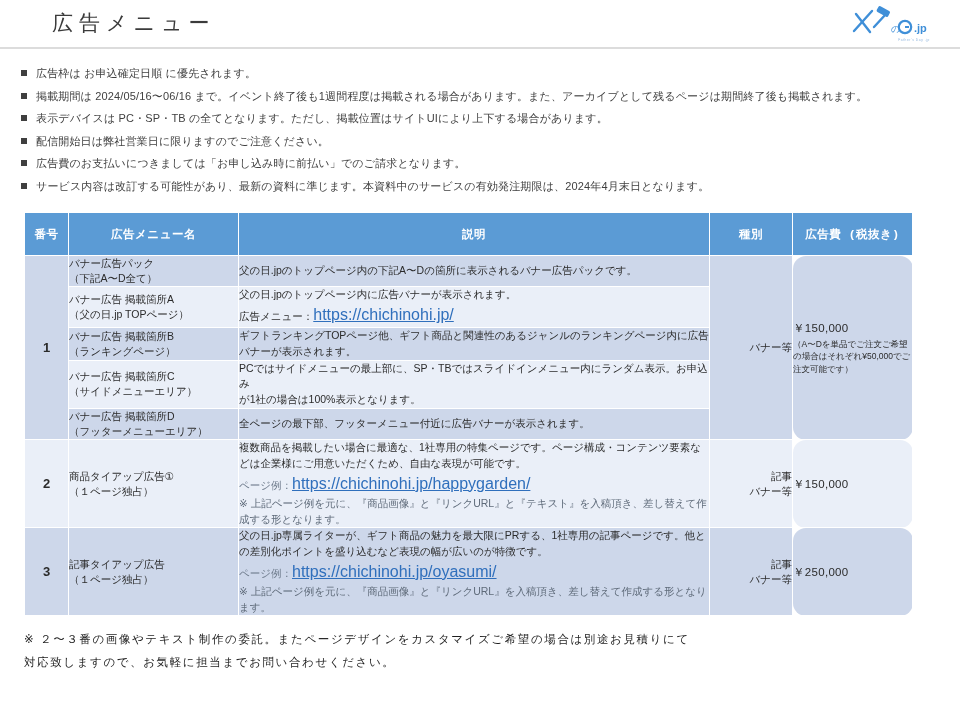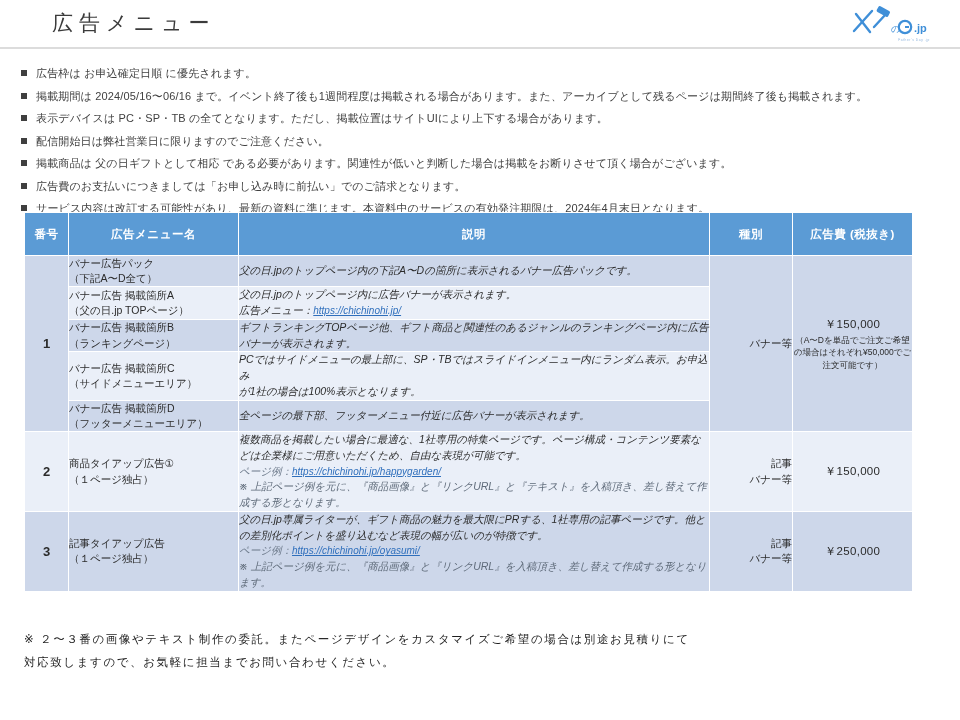--- a/index.html
+++ b/index.html
@@ -95,20 +95,21 @@
     padding: 0;
   }
   thead th {
     background: #5b9bd5;
     color: #ffffff;
     font-size: 11.5px;
     font-weight: bold;
     text-align: center;
     height: 42px;
     letter-spacing: .5px;
+    font-family: Liberation Mono, monospace;
   }
   .col-no      { width: 44px;  }
   .col-name    { width: 170px; }
   .col-desc    { width: 471px; }
   .col-kind    { width: 83px;  }
   .col-price   { width: 120px; }
 
   td.cell-no {
     text-align: center;
     font-size: 13px;
@@ -120,46 +121,46 @@
     line-height: 1.45;
     color: #2b2b2b;
     padding: 4px 3px;
   }
   td.cell-desc {
     text-align: left;
     font-size: 10.5px;
     line-height: 1.5;
     color: #2b2b2b;
     padding: 6px 9px;
-    font-style: italic;
   }
   td.cell-kind {
     text-align: right;
     font-size: 10.5px;
     line-height: 1.45;
     color: #2b2b2b;
   }
   td.cell-price {
-    text-align: center;
+    text-align: left;
     font-size: 11px;
     color: #2b2b2b;
     line-height: 1.45;
     padding: 4px 6px;
+    border-radius: 13px;
   }
   .price-main { display:block; font-size: 11.5px; letter-spacing:.3px; }
   .price-note { display:block; font-size: 8.5px; line-height: 1.45; margin-top: 1px; }
 
   
   .shade-a { background: #cdd7ea; }
   .shade-b { background: #eaeff8; }
 
   .desc-link {
     color: #2f6fbc;
     text-decoration: underline;
-    font-size: 10px;
+    font-size: 16px;
   }
   .desc-label-muted { color: #6e7b8c; }
   .desc-note { color: #5f6b7a; }
 
   
   .footer-note {
     position: absolute;
     left: 24px;
     top: 628px;
     width: 910px;
@@ -207,21 +208,20 @@
   <li class="note-item">
     <span class="note-bullet"></span>
     <span>表示デバイスは PC・SP・TB の全てとなります。ただし、掲載位置はサイトUIにより上下する場合があります。</span>
   </li>
   <li class="note-item">
     <span class="note-bullet"></span>
     <span>配信開始日は弊社営業日に限りますのでご注意ください。</span>
   </li>
   <li class="note-item">
     <span class="note-bullet"></span>
-    <span>掲載商品は 父の日ギフトとして相応 である必要があります。関連性が低いと判断した場合は掲載をお断りさせて頂く場合がございます。</span>
   </li>
   <li class="note-item">
     <span class="note-bullet"></span>
     <span>広告費のお支払いにつきましては「お申し込み時に前払い」でのご請求となります。</span>
   </li>
   <li class="note-item">
     <span class="note-bullet"></span>
     <span>サービス内容は改訂する可能性があり、最新の資料に準じます。本資料中のサービスの有効発注期限は、2024年4月末日となります。</span>
   </li>
 </ul>

